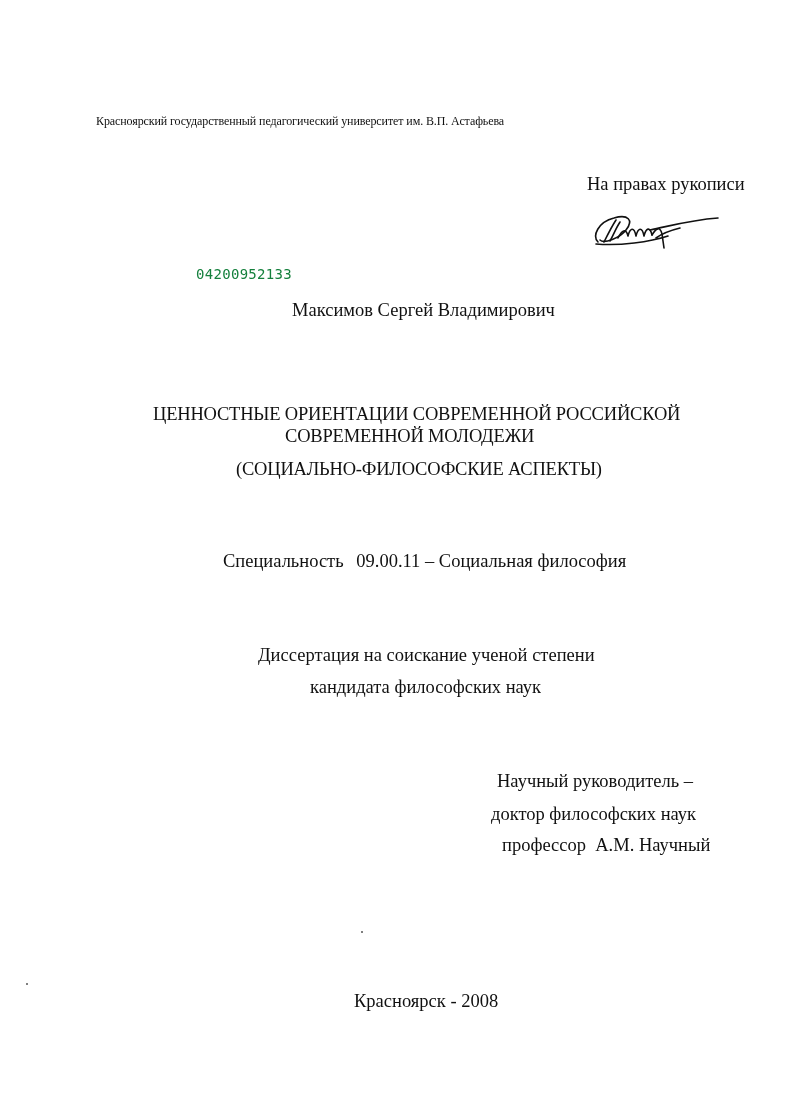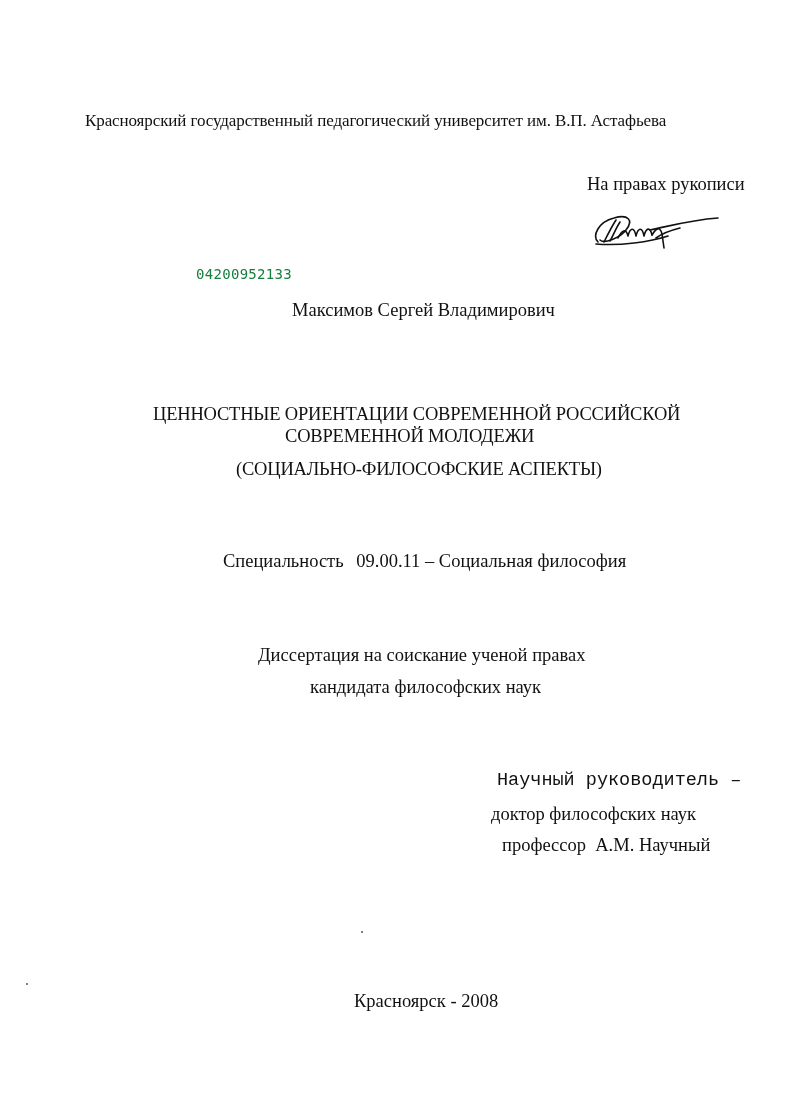--- a/index.html
+++ b/index.html
@@ -16,22 +16,22 @@
       color: #111111;
     }
     .abs {
       position: absolute;
       white-space: nowrap;
       font-size: 18.5px;
       line-height: 22px;
     }
     #university {
       top: 110px;
-      left: 85px;
-      font-size: 17px;
+      left: 96px;
+      font-size: 12px;
       letter-spacing: -0.1px;
     }
     #manuscript {
       top: 173px;
       left: 587px;
     }
     #signature {
       position: absolute;
       top: 208px;
       left: 590px;
@@ -58,21 +58,21 @@
     #title-1 { top: 393px; left: 153px; margin-top: 10px; }
     #title-2 { top: 425px; left: 285px; }
     #title-3 { top: 458px; left: 236px; }
     #specialty {
       top: 550px;
       left: 223px;
     }
     #specialty .gap { display: inline-block; width: 8px; }
     #degree-1 { top: 644px; left: 258px; }
     #degree-2 { top: 676px; left: 310px; }
-    #advisor-1 { top: 770px; left: 497px; font-family: Liberation Mono, monospace; }
+    #advisor-1 { top: 770px; left: 497px; }
     #advisor-2 { top: 803px; left: 491px; }
     #advisor-3 { top: 834px; left: 502px; }
     #city-year { top: 990px; left: 354px; }
     .speck {
       position: absolute;
       width: 2px;
       height: 2px;
       background: #555;
       border-radius: 1px;
     }
@@ -105,21 +105,21 @@
 
   <div id="title-1" class="abs title-line">ЦЕННОСТНЫЕ ОРИЕНТАЦИИ СОВРЕМЕННОЙ РОССИЙСКОЙ</div>
   <div id="title-2" class="abs title-line">СОВРЕМЕННОЙ МОЛОДЕЖИ</div>
   <div id="title-3" class="abs title-line">(СОЦИАЛЬНО-ФИЛОСОФСКИЕ АСПЕКТЫ)</div>
 
   <div id="specialty" class="abs">
     <span>Специальность</span><span class="gap"></span>
     <span>09.00.11 – Социальная философия</span>
   </div>
 
-  <div id="degree-1" class="abs">Диссертация на соискание ученой правах</div>
+  <div id="degree-1" class="abs">Диссертация на соискание ученой степени</div>
   <div id="degree-2" class="abs">кандидата философских наук</div>
 
   <div id="advisor-1" class="abs">Научный руководитель –</div>
   <div id="advisor-2" class="abs">доктор философских наук</div>
   <div id="advisor-3" class="abs" style="white-space: pre;">профессор  А.М. Научный</div>
 
   <div id="city-year" class="abs">Красноярск - 2008</div>
 
   <span class="speck" style="top: 931px; left: 361px;"></span>
   <span class="speck" style="top: 983px; left: 26px;"></span>

